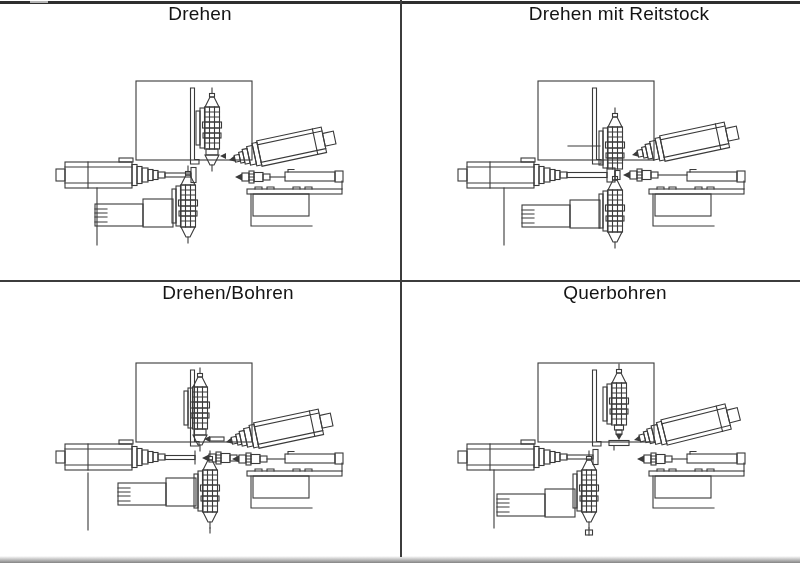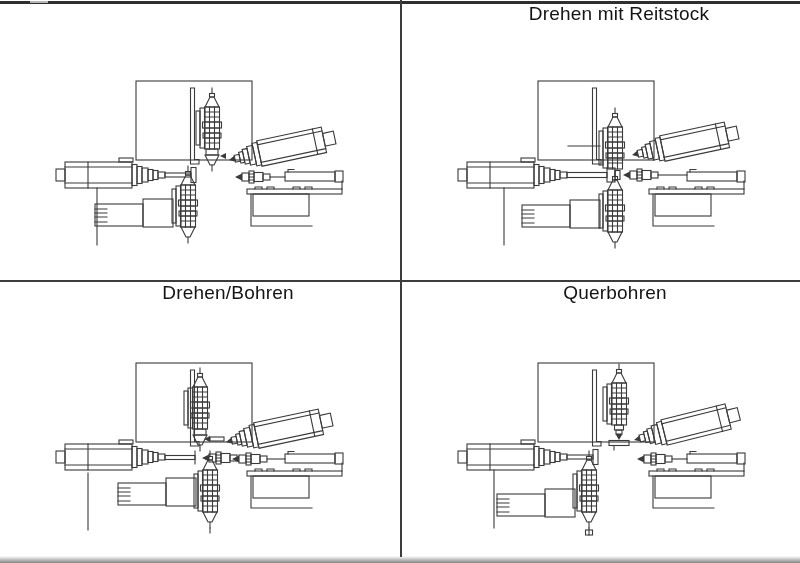--- a/index.html
+++ b/index.html
@@ -111,20 +111,21 @@
       <path d="M0 10 H12 M0 14 H12 M0 18 H12 M0 23 H12"></path>
       <rect x="48" y="0" width="30" height="28"></rect>
     </g>
   </defs>
 </svg>
 
 <div class="border-top"></div>
 <div class="border-top-notch"></div>
 
 <section class="panel panel-tl">
+  <h2 class="title">Drehen</h2>
   <svg class="diagram" width="400" height="281" viewBox="0 0 400 281" aria-hidden="true">
     <use href="#sym-column"></use>
     <use href="#sym-leftspindle"></use>
     <rect x="165" y="173" width="26" height="4"></rect>
     <rect x="191" y="167.5" width="5" height="15"></rect>
     <path d="M97 188 V245"></path>
     <g>
       <use href="#sym-gearstack" transform="translate(212,107)"></use>
       <use href="#sym-coneup" transform="translate(212,107)"></use>
       <rect x="206" y="149" width="12" height="6"></rect>

